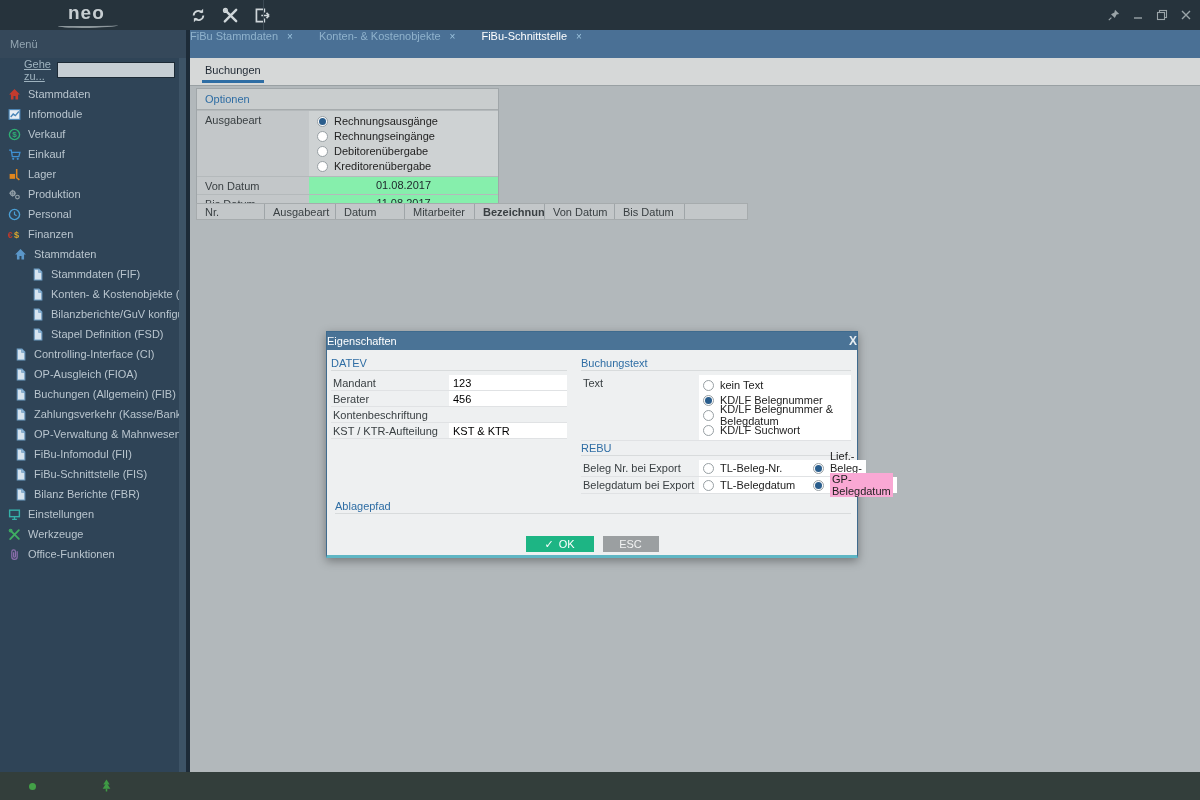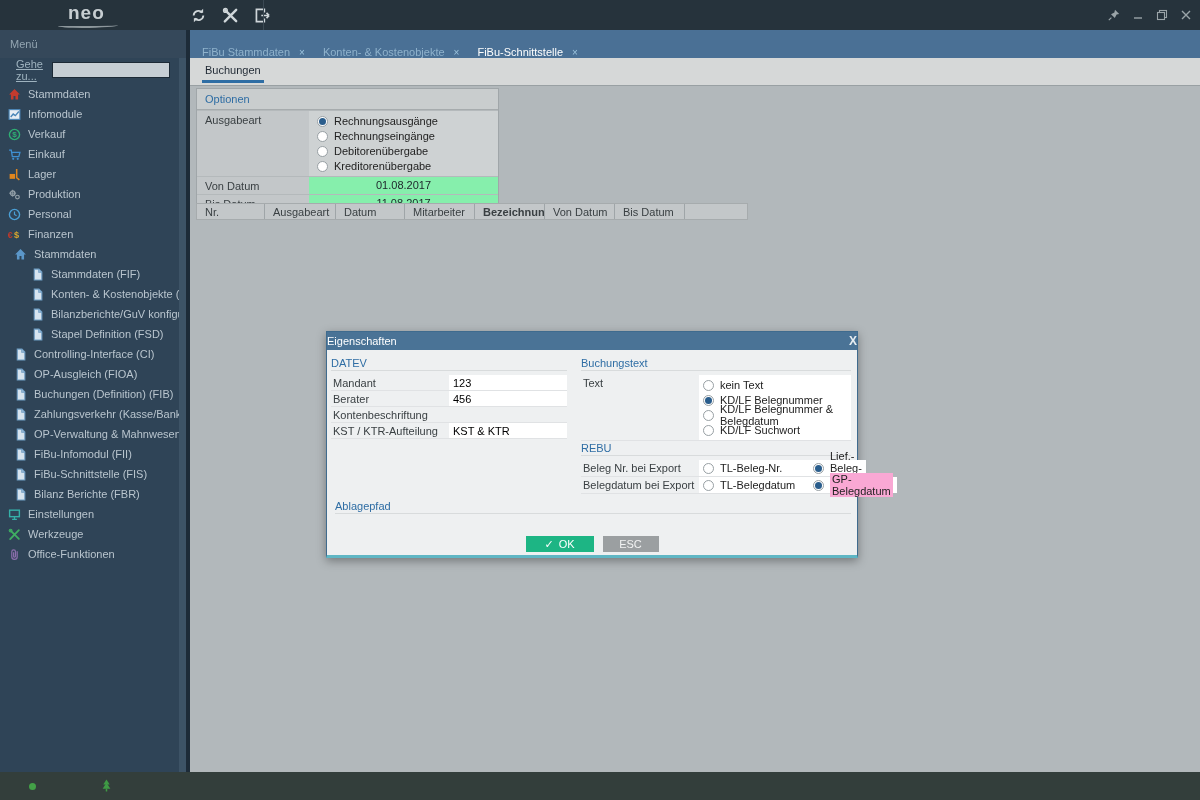--- a/index.html
+++ b/index.html
@@ -17,33 +17,33 @@
   .tbicon svg{width:17px;height:17px}
   .tb-sep{position:absolute;left:263px;top:0;width:1px;height:30px;background:#3c4a54}
   .winctl{position:absolute;right:8px;top:0;height:30px;display:flex;align-items:center;gap:12px}
   .winctl span svg{width:12px;height:12px}
 
   
   .sidebar{position:absolute;left:0;top:30px;width:186px;height:742px;background:#2f4457;overflow:hidden}
   .sidebar-scrollbar{position:absolute;right:0;top:28px;bottom:0;width:7px;background:#3d5366}
   .menu-header{height:28px;background:#35485a;display:flex;align-items:center;justify-content:flex-start;
                padding:0 10px;color:#93a5b1}
-  .goto-row{height:24px;display:flex;align-items:center;padding:0 16px;gap:6px}
+  .goto-row{height:24px;display:flex;align-items:center;padding:0 24px;gap:6px}
   .goto-label{color:#9fb3bf;text-decoration:underline}
   .goto-input{width:118px;height:16px;background:#c6ced4;border:1px solid #1c2a36;font:inherit;font-size:10px}
   .menu-items{padding-top:2px}
   .menu-item{height:20px;display:flex;align-items:center;color:#b9c5ce;white-space:nowrap}
   .menu-item .mi-icon{width:13px;height:13px;margin-right:7px;flex:0 0 13px}
   .mi-icon svg{width:13px;height:13px}
   .ind0{padding-left:8px}.ind1{padding-left:14px}.ind2{padding-left:31px}
   .vdivider{position:absolute;left:186px;top:30px;width:4px;height:742px;background:#1d2b38}
 
   
   .tabstrip{position:absolute;left:190px;top:30px;width:1010px;height:28px;background:#4a7095;
-            display:flex;align-items:flex-end;padding-left:12px;gap:18px}
+            display:flex;align-items:flex-start;gap:26px}
   .tab{display:flex;align-items:center;gap:9px;color:#8fb2cc;cursor:default}
   .tab.active{color:#ffffff}
   .tab .tab-close{color:#9cc3dd;font-size:10px}
   .subtabrow{position:absolute;left:190px;top:58px;width:1010px;height:28px;background:#d6d8d8;
              border-bottom:1px solid #99a0a3}
   .subtab{position:absolute;left:12px;top:6px;color:#1f2833;padding:0 3px 4px;border-bottom:3px solid #2e6da4}
 
   
   .content{position:absolute;left:190px;top:86px;width:1010px;height:686px;background:#b2b8bb}
 
@@ -307,21 +307,21 @@
         </span>
         <span>OP-Ausgleich (FIOA)</span>
       </div>
       <div class="menu-item ind1">
         <span class="mi-icon">
           <svg viewBox="0 0 12 12">
             <path d="M3 1h4.3L10 3.7V11H3z" fill="#d7e4ef" stroke="#6f9dc4"></path>
             <path d="M7.2 1v2.8H10" fill="none" stroke="#6f9dc4"></path>
           </svg>
         </span>
-        <span>Buchungen (Definition) (FIB)</span>
+        <span>Buchungen (Allgemein) (FIB)</span>
       </div>
       <div class="menu-item ind1">
         <span class="mi-icon">
           <svg viewBox="0 0 12 12">
             <path d="M3 1h4.3L10 3.7V11H3z" fill="#d7e4ef" stroke="#6f9dc4"></path>
             <path d="M7.2 1v2.8H10" fill="none" stroke="#6f9dc4"></path>
           </svg>
         </span>
         <span>Zahlungsverkehr (Kasse/Bank) (FIZ)</span>
       </div>

